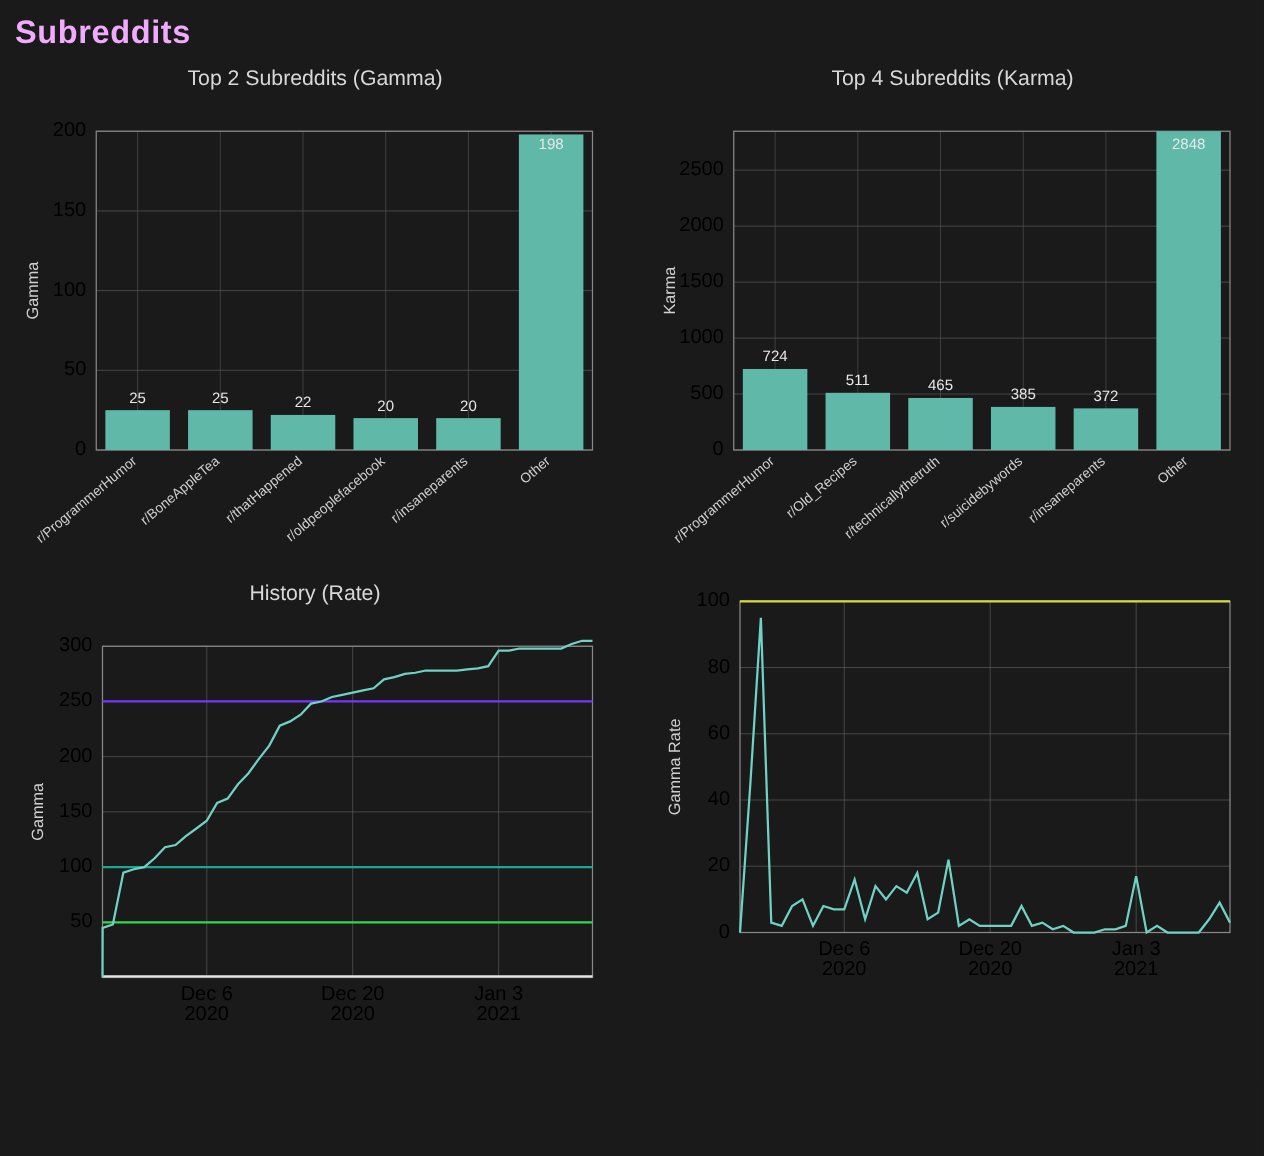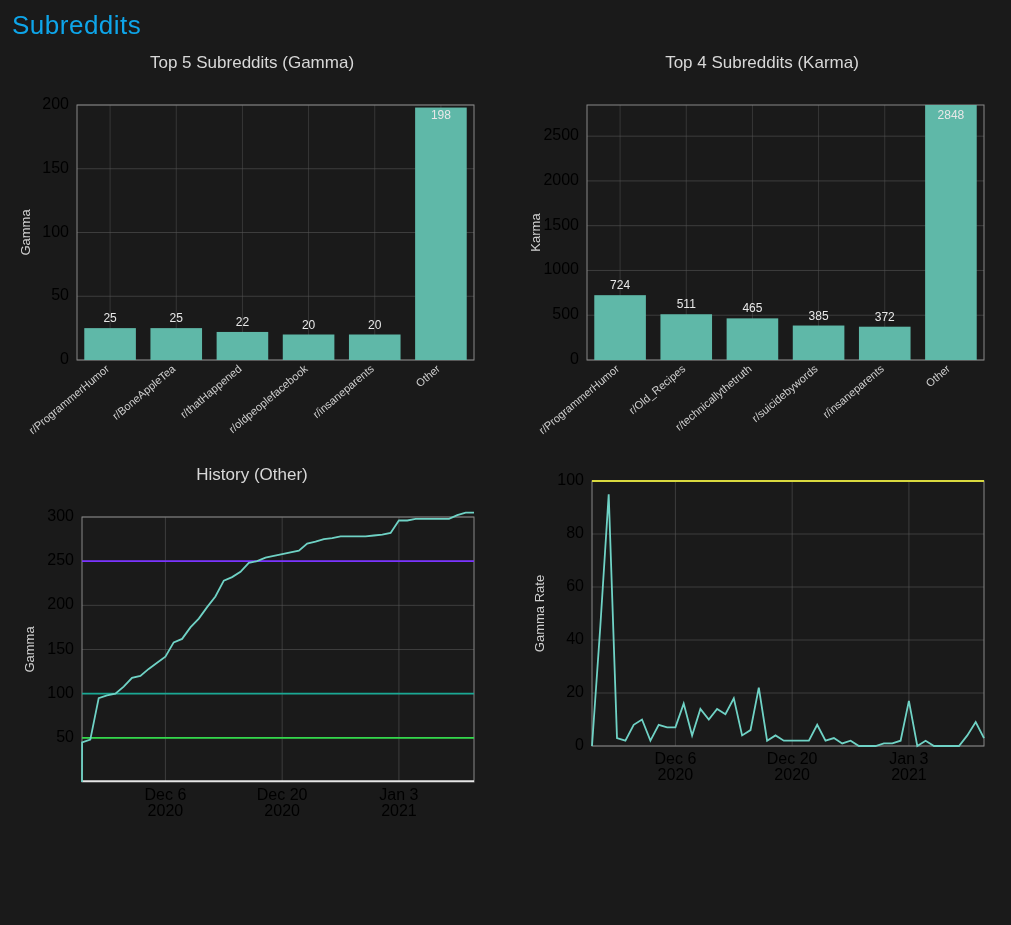--- a/index.html
+++ b/index.html
@@ -5,23 +5,23 @@
   * { box-sizing: border-box; }
   html, body {
     margin: 0; padding: 0;
     background: #1a1a1a;
     color: #d8d8d8;
     font-family: "Segoe UI", Arial, sans-serif;
     width: 1011px;
   }
   .page { padding: 6px 12px 12px 12px; }
   h2.section {
-    color: #0ea5e9;
+    color: #f0abfc;
     font-size: 26px;
-    font-weight: 400;
+    font-weight: 700;
     margin: 4px 0 8px 0;
     letter-spacing: 0.5px;
   }
   .row { display: flex; gap: 30px; margin-bottom: 6px; }
   .panel { flex: 1 1 0; }
   .chart-title {
     text-align: center;
     font-size: 17px;
     color: #d8d8d8;
     margin: 4px 0 12px 0;
@@ -38,21 +38,21 @@
 </style>
 </head>
 <body>
 
 <div class="page">
 
   <h2 class="section">Subreddits</h2>
 
   <div class="row">
     <div class="panel">
-      <div class="chart-title">Top 5 Subreddits (Gamma)</div>
+      <div class="chart-title">Top 2 Subreddits (Gamma)</div>
       <svg id="svg-top_gamma" width="480" height="370">
           <line x1="65" x2="462" y1="275" y2="275" class="grid" stroke="#555" stroke-width="0.6"></line>
           <text x="57" y="279" text-anchor="end" class="axis">0</text>
           <line x1="65" x2="462" y1="211.25" y2="211.25" class="grid" stroke="#555" stroke-width="0.6"></line>
           <text x="57" y="215.25" text-anchor="end" class="axis">50</text>
           <line x1="65" x2="462" y1="147.5" y2="147.5" class="grid" stroke="#555" stroke-width="0.6"></line>
           <text x="57" y="151.5" text-anchor="end" class="axis">100</text>
           <line x1="65" x2="462" y1="83.75" y2="83.75" class="grid" stroke="#555" stroke-width="0.6"></line>
           <text x="57" y="87.75" text-anchor="end" class="axis">150</text>
           <line x1="65" x2="462" y1="20" y2="20" class="grid" stroke="#555" stroke-width="0.6"></line>
@@ -126,21 +126,21 @@
           <text x="362.75" y="285" class="xlabel" text-anchor="end" transform="rotate(-40 362.75 285)">r/insaneparents</text>
           <text x="428.9166666666667" y="285" class="xlabel" text-anchor="end" transform="rotate(-40 428.9166666666667 285)">Other</text>
           <text x="18" y="147.5" text-anchor="middle" class="axis-title" transform="rotate(-90 18 147.5)">Karma</text>
         </svg>
     </div>
   </div>
 
 
   <div class="row">
     <div class="panel">
-      <div class="chart-title">History (Other)</div>
+      <div class="chart-title">History (Rate)</div>
       <svg id="svg-history_gamma" width="480" height="350">
           <line x1="70" x2="462" y1="240.83333333333334" y2="240.83333333333334" stroke="#555" stroke-width="0.6"></line>
           <text x="62" y="244.83333333333334" text-anchor="end" class="axis">50</text>
           <line x1="70" x2="462" y1="196.66666666666669" y2="196.66666666666669" stroke="#555" stroke-width="0.6"></line>
           <text x="62" y="200.66666666666669" text-anchor="end" class="axis">100</text>
           <line x1="70" x2="462" y1="152.5" y2="152.5" stroke="#555" stroke-width="0.6"></line>
           <text x="62" y="156.5" text-anchor="end" class="axis">150</text>
           <line x1="70" x2="462" y1="108.33333333333334" y2="108.33333333333334" stroke="#555" stroke-width="0.6"></line>
           <text x="62" y="112.33333333333334" text-anchor="end" class="axis">200</text>
           <line x1="70" x2="462" y1="64.16666666666666" y2="64.16666666666666" stroke="#555" stroke-width="0.6"></line>

